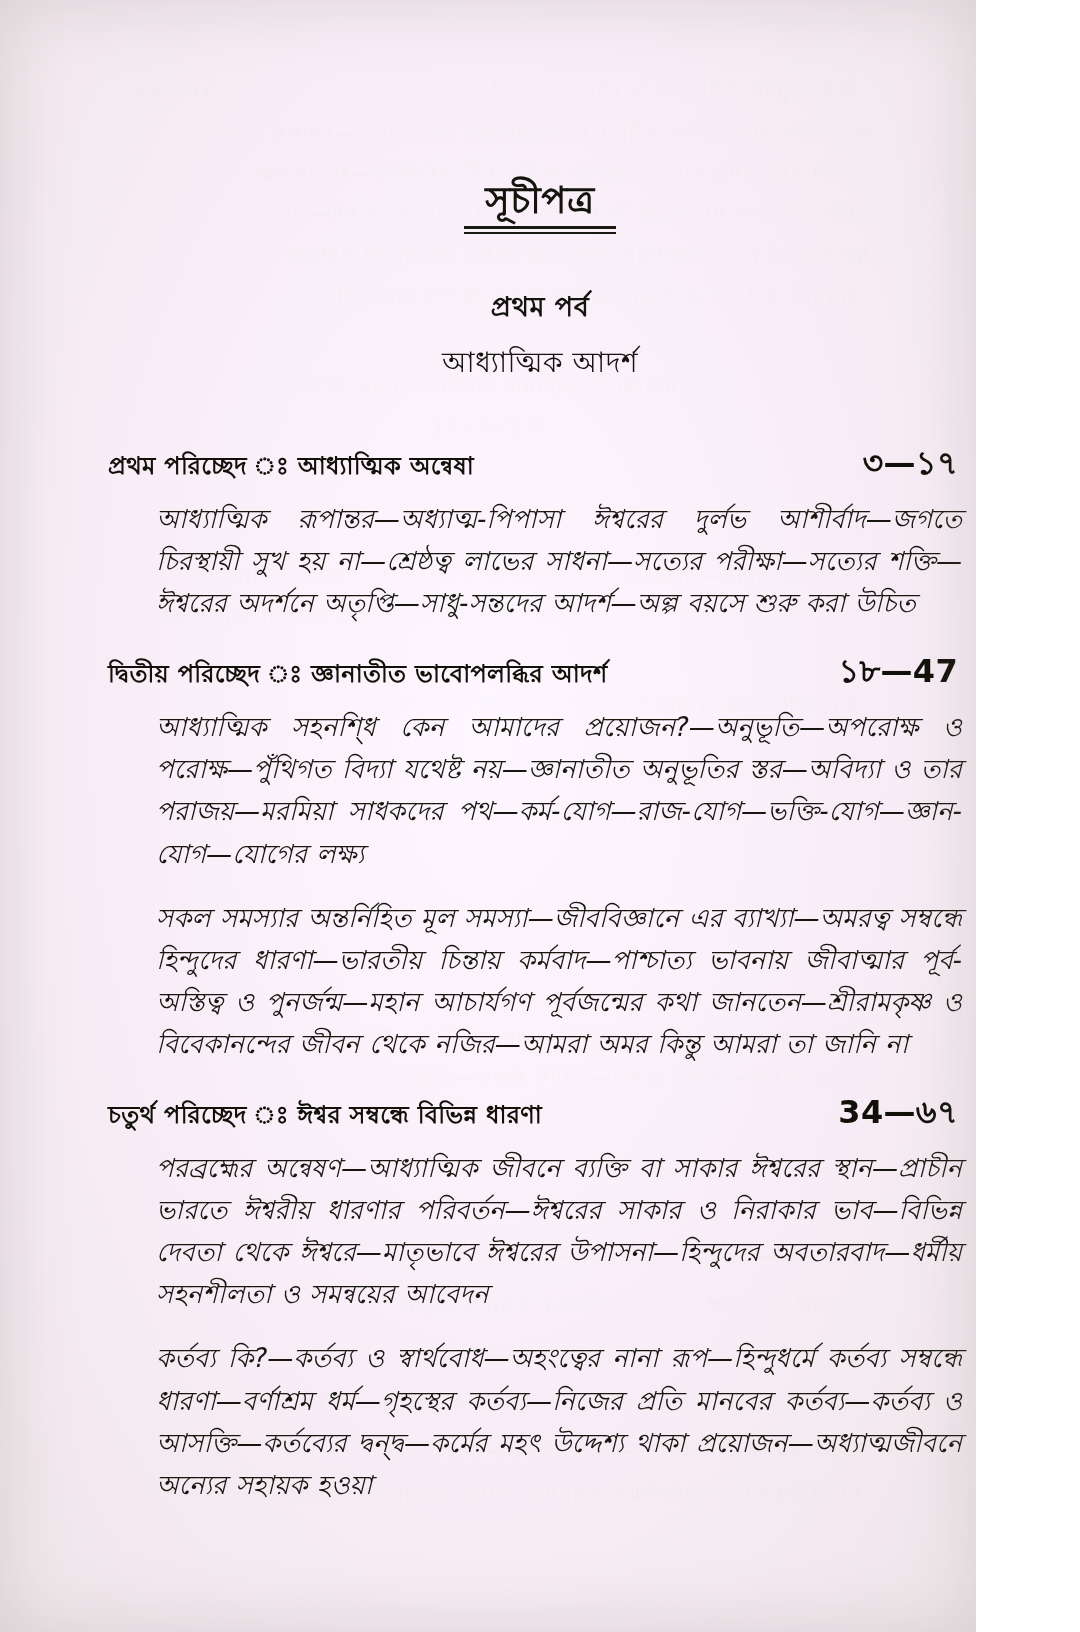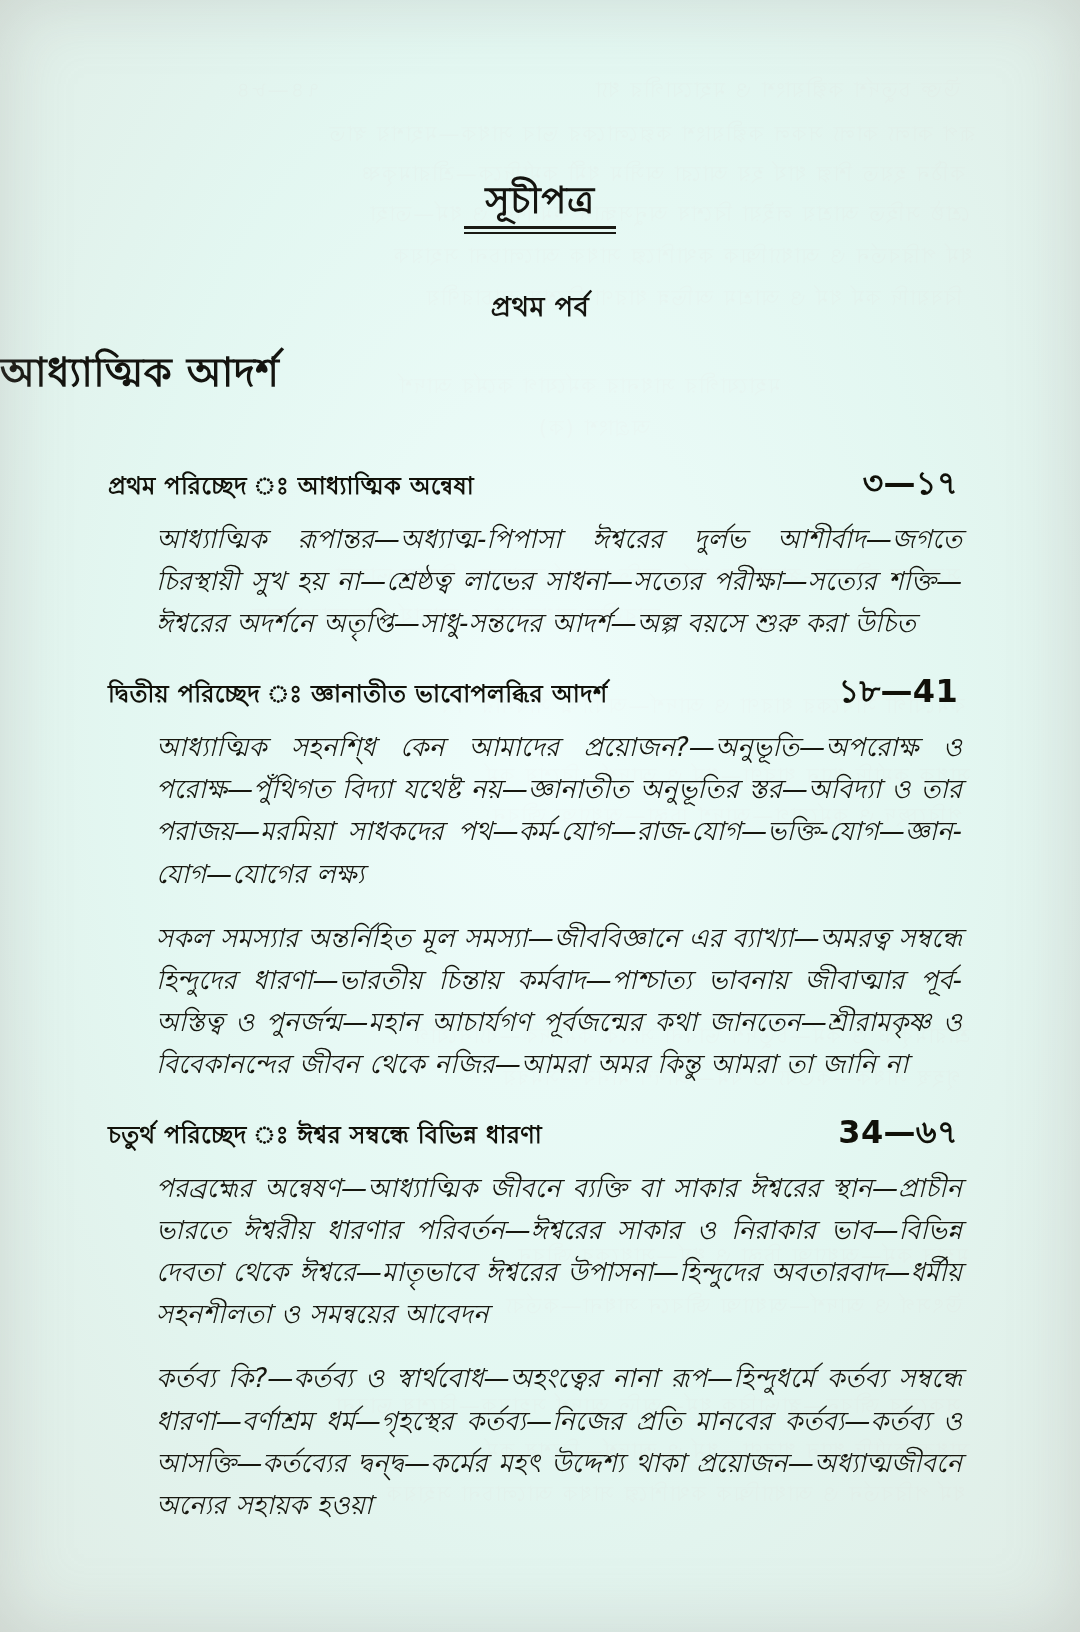--- a/index.html
+++ b/index.html
@@ -5,23 +5,23 @@
   html, body {
     margin: 0;
     padding: 0;
     background: #ffffff;
   }
   body {
     font-family: "Liberation Serif", "DejaVu Serif", serif;
   }
   #page {
     position: relative;
-    width: 1080px;
+    width: 976px;
     height: 1632px;
-    background: #5eead4;
+    background: #f0abfc;
     overflow: hidden;
   }
   
   #paper-texture {
     position: absolute;
     inset: 0;
     background:
       radial-gradient(ellipse at 50% 45%, rgba(255,255,255,0.9) 0%, rgba(250,249,246,0.85) 55%, rgba(238,236,231,0.9) 100%);
     pointer-events: none;
   }
@@ -87,24 +87,24 @@
   .part-label {
     text-align: center;
     font-family: "DejaVu Sans", sans-serif;
     font-size: 27px;
     font-weight: 700;
     color: #14140f;
     margin: 52px 0 0 0;
     letter-spacing: 0.5px;
   }
   .part-title {
-    text-align: left;
-    font-family: "DejaVu Sans", sans-serif;
-    font-size: 40px;
-    font-weight: 700;
+    text-align: center;
+    font-family: "DejaVu Sans", sans-serif;
+    font-size: 28px;
+    font-weight: 400;
     color: #14140f;
     margin: 10px 0 0 0;
     letter-spacing: 0.5px;
   }
 
   .toc {
     margin-top: 50px;
     padding: 0 108px 0 108px;
   }
   .entry {
@@ -191,21 +191,21 @@
         <div class="entry-head">
           <span class="chap-title">প্রথম পরিচ্ছেদ ঃ আধ্যাত্মিক অন্বেষা</span>
           <span class="chap-pages">৩—১৭</span>
         </div>
         <div class="entry-desc">আধ্যাত্মিক রূপান্তর—অধ্যাত্ম-পিপাসা ঈশ্বরের দুর্লভ আশীর্বাদ—জগতে চিরস্থায়ী সুখ হয় না—শ্রেষ্ঠত্ব লাভের সাধনা—সত্যের পরীক্ষা—সত্যের শক্তি—ঈশ্বরের অদর্শনে অতৃপ্তি—সাধু-সন্তদের আদর্শ—অল্প বয়সে শুরু করা উচিত</div>
       </div>
 
       <div class="entry">
         <div class="entry-head">
           <span class="chap-title">দ্বিতীয় পরিচ্ছেদ ঃ জ্ঞানাতীত ভাবোপলব্ধির আদর্শ</span>
-          <span class="chap-pages">১৮—41</span>
+          <span class="chap-pages">১৮—47</span>
         </div>
         <div class="entry-desc">আধ্যাত্মিক সহনশ্ধি কেন আমাদের প্রয়োজন?—অনুভূতি—অপরোক্ষ ও পরোক্ষ—পুঁথিগত বিদ্যা যথেষ্ট নয়—জ্ঞানাতীত অনুভূতির স্তর—অবিদ্যা ও তার পরাজয়—মরমিয়া সাধকদের পথ—কর্ম-যোগ—রাজ-যোগ—ভক্তি-যোগ—জ্ঞান-যোগ—যোগের লক্ষ্য</div>
       </div>
 
       <div class="entry">
         <div class="entry-desc">সকল সমস্যার অন্তর্নিহিত মূল সমস্যা—জীববিজ্ঞানে এর ব্যাখ্যা—অমরত্ব সম্বন্ধে হিন্দুদের ধারণা—ভারতীয় চিন্তায় কর্মবাদ—পাশ্চাত্য ভাবনায় জীবাত্মার পূর্ব-অস্তিত্ব ও পুনর্জন্ম—মহান আচার্যগণ পূর্বজন্মের কথা জানতেন—শ্রীরামকৃষ্ণ ও বিবেকানন্দের জীবন থেকে নজির—আমরা অমর কিন্তু আমরা তা জানি না</div>
       </div>
 
       <div class="entry">
         <div class="entry-head">

